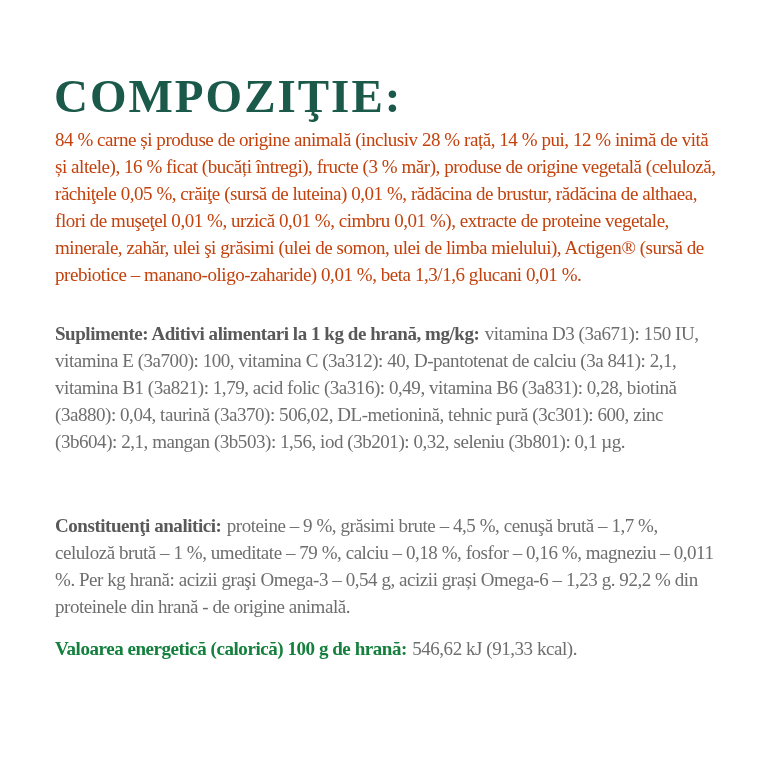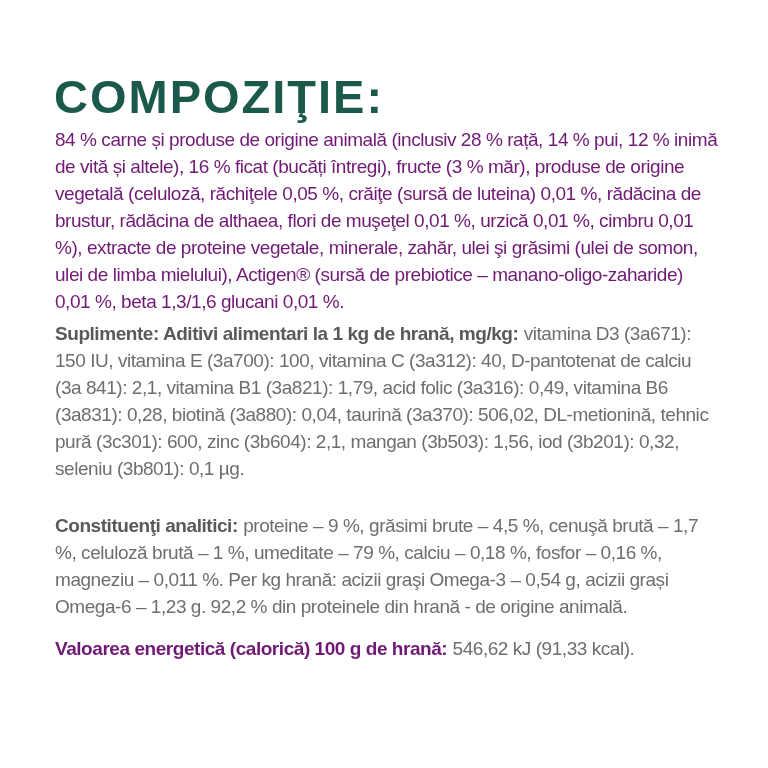--- a/index.html
+++ b/index.html
@@ -6,21 +6,21 @@
     margin: 0;
     padding: 0;
     background: #ffffff;
   }
   .page {
     position: relative;
     width: 768px;
     height: 736px;
     background: #ffffff;
     overflow: hidden;
-    font-family: Liberation Sans, sans-serif;
+    font-family: Liberation Serif, serif;
   }
   .title {
     position: absolute;
     left: 54px;
     top: 40px;
     font-size: 47px;
     font-weight: 800;
     letter-spacing: 2px;
     line-height: 1.1;
   }
@@ -41,29 +41,29 @@
     margin-right: 0.28em;
   }
 </style>
 </head>
 <body>
 
 <div class="page">
 
   <h1 class="title" style="color: rgb(27, 90, 74);">COMPOZIŢIE:</h1>
 
-  <p class="para para-composition" style="color: #701a75;">
+  <p class="para para-composition" style="color: #c2410c;">
     <span>84 % carne și produse de origine animală (inclusiv 28 % rață, 14 % pui, 12 % inimă de vită și altele), 16 % ficat (bucăți întregi), fructe (3 % măr), produse de origine vegetală (celuloză, răchiţele 0,05 %, crăiţe (sursă de luteina) 0,01 %, rădăcina de brustur, rădăcina de althaea, flori de muşeţel 0,01 %, urzică 0,01 %, cimbru 0,01 %), extracte de proteine vegetale, minerale, zahăr, ulei şi grăsimi (ulei de somon, ulei de limba mielului), Actigen® (sursă de prebiotice – manano-oligo-zaharide) 0,01 %, beta 1,3/1,6 glucani 0,01 %.</span>
   </p>
 
   <p class="para para-supplements" style="color: rgb(110, 110, 110);">
     <span class="bold-head" style="color: rgb(89, 89, 89);">Suplimente: Aditivi alimentari la 1 kg de hrană, mg/kg:</span><span>vitamina D3 (3a671): 150 IU, vitamina E (3a700): 100, vitamina C (3a312): 40, D-pantotenat de calciu (3a 841): 2,1, vitamina B1 (3a821): 1,79, acid folic (3a316): 0,49, vitamina B6 (3a831): 0,28, biotină (3a880): 0,04, taurină (3a370): 506,02, DL-metionină, tehnic pură (3c301): 600, zinc (3b604): 2,1, mangan (3b503): 1,56, iod (3b201): 0,32, seleniu (3b801): 0,1 µg.</span>
   </p>
 
   <p class="para para-analytical" style="color: rgb(110, 110, 110); margin-top: 25px;">
     <span class="bold-head" style="color: rgb(89, 89, 89);">Constituenţi analitici:</span><span>proteine – 9 %, grăsimi brute – 4,5 %, cenuşă brută – 1,7 %, celuloză brută – 1 %, umeditate – 79 %, calciu – 0,18 %, fosfor – 0,16 %, magneziu – 0,011 %. Per kg hrană: acizii graşi Omega-3 – 0,54 g, acizii grași Omega-6 – 1,23 g. 92,2 % din proteinele din hrană - de origine animală.</span>
   </p>
 
   <p class="para para-energy" style="color: rgb(110, 110, 110);">
-    <span class="bold-head" style="color: #701a75;">Valoarea energetică (calorică) 100 g de hrană:</span><span>546,62 kJ (91,33 kcal).</span>
+    <span class="bold-head" style="color: #15803d;">Valoarea energetică (calorică) 100 g de hrană:</span><span>546,62 kJ (91,33 kcal).</span>
   </p>
 
 </div>
 
 </body></html>

